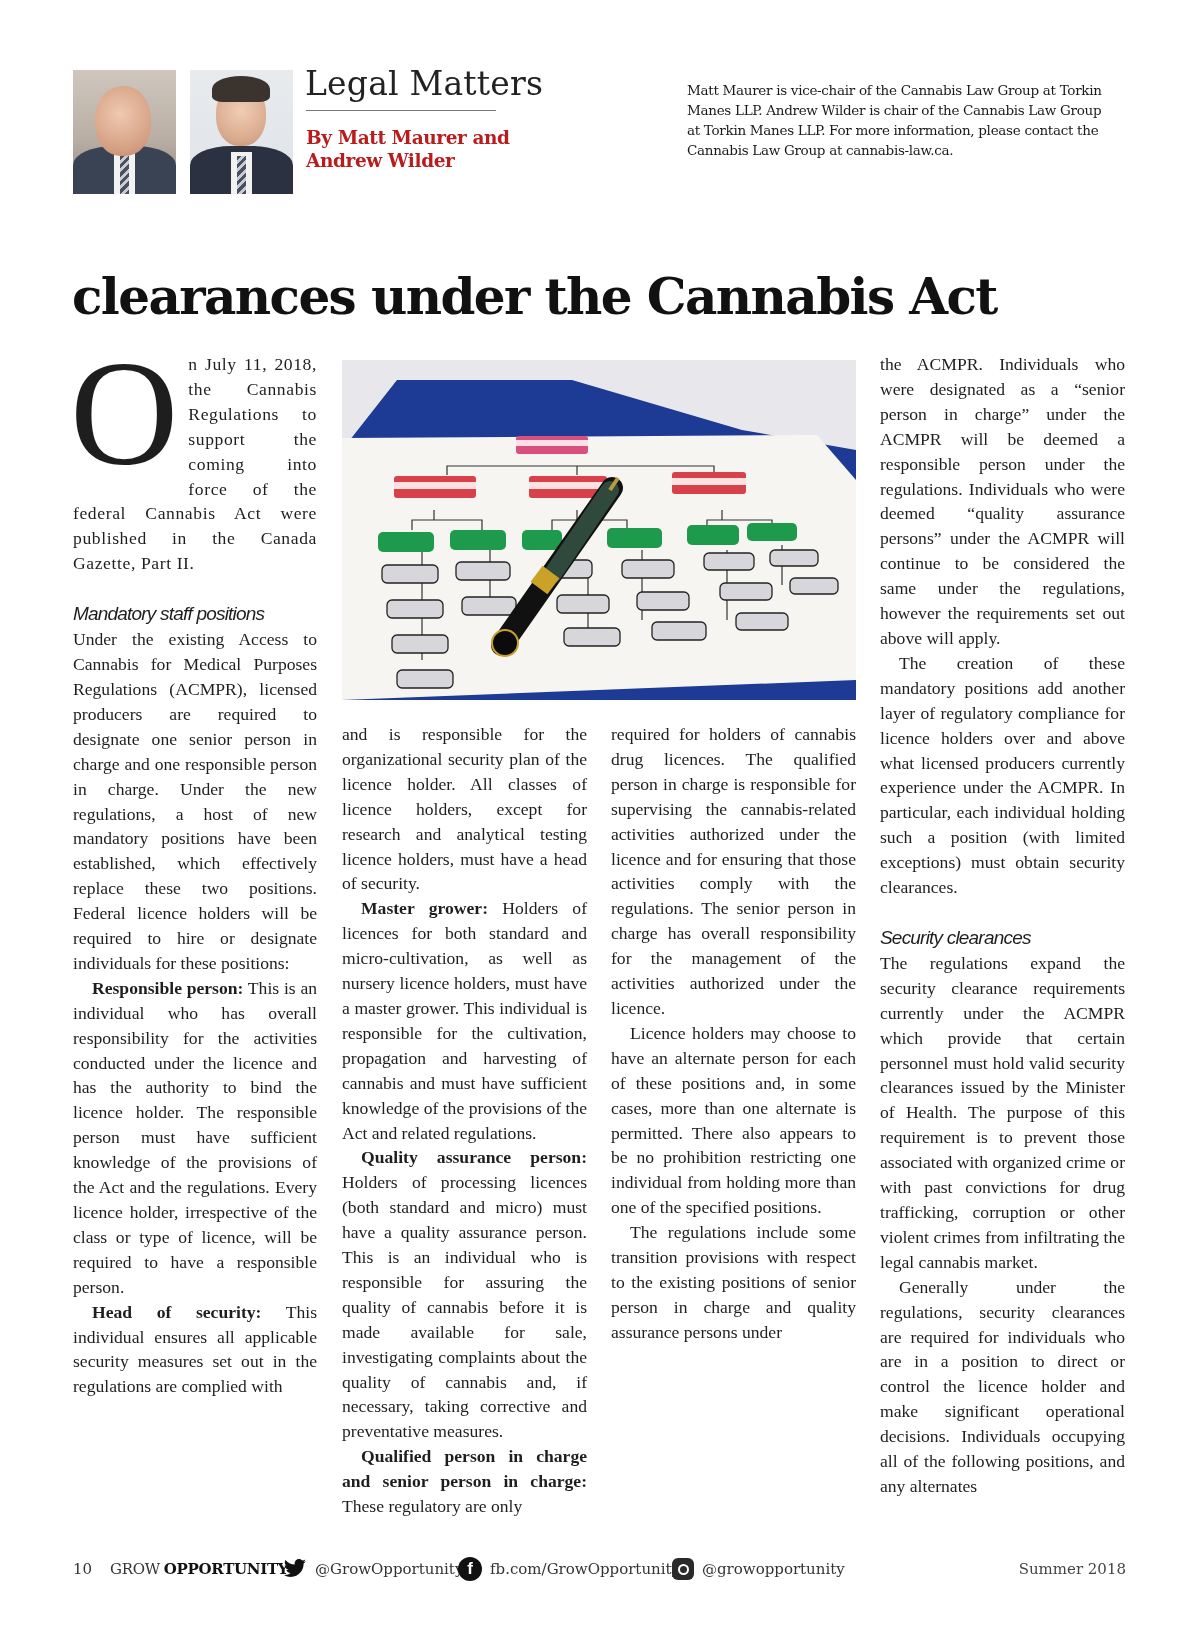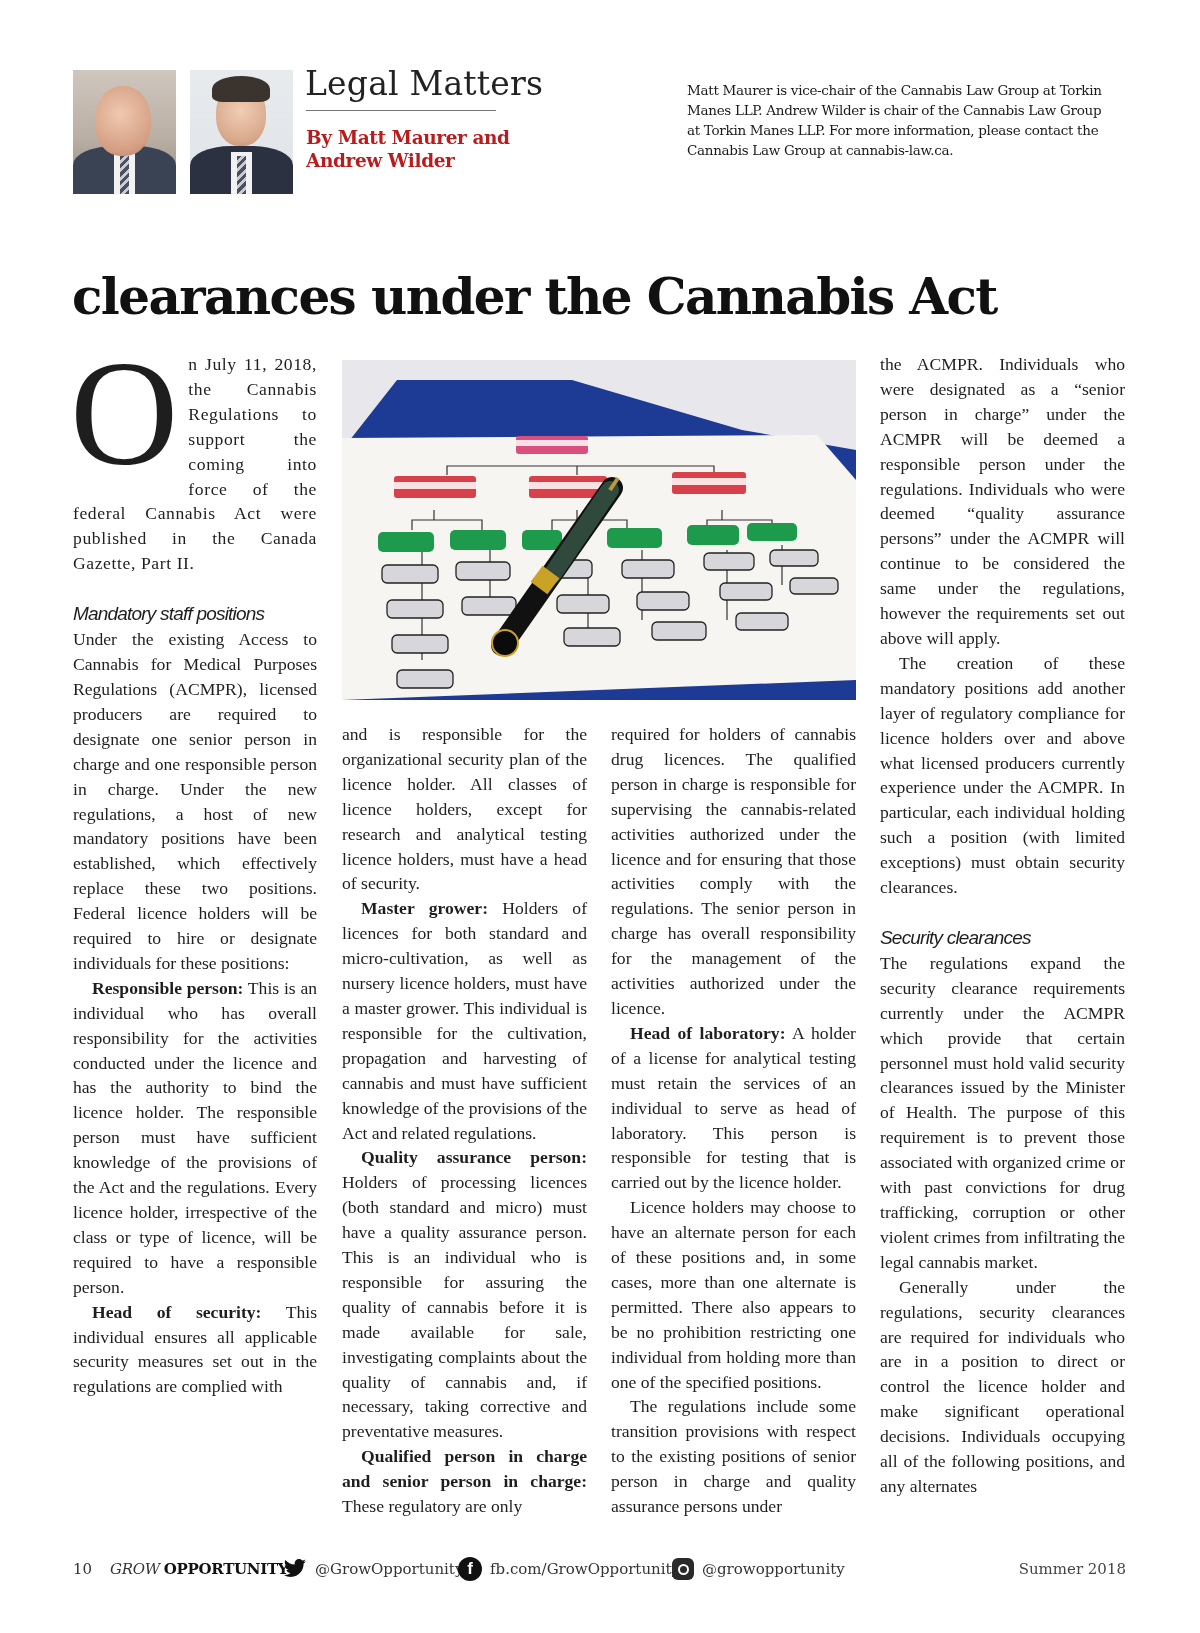--- a/index.html
+++ b/index.html
@@ -42,21 +42,21 @@
   .intro-first { text-align: justify; }
 
   
   .figure { position: absolute; left: 342px; top: 360px; width: 514px; height: 340px; overflow: hidden; background: #e9e8ed; }
 
   
   .footer { position: absolute; left: 73px; top: 1556px; width: 1053px; height: 26px; font-size: 15px; color: #333; }
   .footer .item { position: absolute; top: 0; height: 26px; display: flex; align-items: center; }
   .f-page { left: 0; }
   .f-brand { left: 37px; letter-spacing: -0.3px; }
-  .f-brand .light { font-weight: normal; color: #333; font-style: italic; }
+  .f-brand .light { font-weight: normal; color: #333; }
   .f-brand .bold { font-weight: bold; color: #111; margin-left: 4px; }
   .f-tw { left: 210px; }
   .f-fb { left: 385px; }
   .f-ig { left: 599px; }
   .f-season { right: 0; color: #444; }
   .icon-circle { width: 24px; height: 24px; border-radius: 50%; background: #111; color: #fff; display: inline-flex; align-items: center; justify-content: center; font-weight: bold; font-size: 17px; margin-right: 8px; font-family: "Liberation Sans", sans-serif; }
   .icon-ig { width: 22px; height: 22px; border-radius: 6px; background: #2a2a2a; display: inline-flex; align-items: center; justify-content: center; margin-right: 8px; }
   .icon-ig span { width: 11px; height: 11px; border: 2px solid #fff; border-radius: 50%; box-sizing: border-box; }
   .tw-svg { margin-right: 8px; }
 </style>
@@ -158,21 +158,20 @@
 
 <div class="col col2 serif">
   <p class="noindent">and is responsible for the organizational security plan of the licence holder. All classes of licence holders, except for research and analytical testing licence holders, must have a head of security.</p>
   <p><b>Master grower:</b><span> Holders of licences for both standard and micro-cultivation, as well as nursery licence holders, must have a master grower. This individual is responsible for the cultivation, propagation and harvesting of cannabis and must have sufficient knowledge of the provisions of the Act and related regulations.</span></p>
   <p><b>Quality assurance person:</b><span> Holders of processing licences (both standard and micro) must have a quality assurance person. This is an individual who is responsible for assuring the quality of cannabis before it is made available for sale, investigating complaints about the quality of cannabis and, if necessary, taking corrective and preventative measures.</span></p>
   <p><b>Qualified person in charge and senior person in charge:</b><span> These regulatory are only</span></p>
 </div>
 
 <div class="col col3 serif">
   <p class="noindent">required for holders of cannabis drug licences. The qualified person in charge is responsible for supervising the cannabis-related activities authorized under the licence and for ensuring that those activities comply with the regulations. The senior person in charge has overall responsibility for the management of the activities authorized under the licence.</p>
-  <p><b>Head of laboratory:</b><span> A holder of a license for analytical testing must retain the services of an individual to serve as head of laboratory. This person is responsible for testing that is carried out by the licence holder.</span></p>
   <p>Licence holders may choose to have an alternate person for each of these positions and, in some cases, more than one alternate is permitted. There also appears to be no prohibition restricting one individual from holding more than one of the specified positions.</p>
   <p>The regulations include some transition provisions with respect to the existing positions of senior person in charge and quality assurance persons under</p>
 </div>
 
 <div class="col col4 serif">
   <p class="noindent">the ACMPR. Individuals who were designated as a “senior person in charge” under the ACMPR will be deemed a responsible person under the regulations. Individuals who were deemed “quality assurance persons” under the ACMPR will continue to be considered the same under the regulations, however the requirements set out above will apply.</p>
   <p>The creation of these mandatory positions add another layer of regulatory compliance for licence holders over and above what licensed producers currently experience under the ACMPR. In particular, each individual holding such a position (with limited exceptions) must obtain security clearances.</p>
   <div class="subhead">Security clearances</div>
   <p class="noindent">The regulations expand the security clearance requirements currently under the ACMPR which provide that certain personnel must hold valid security clearances issued by the Minister of Health. The purpose of this requirement is to prevent those associated with organized crime or with past convictions for drug trafficking, corruption or other violent crimes from infiltrating the legal cannabis market.</p>
   <p>Generally under the regulations, security clearances are required for individuals who are in a position to direct or control the licence holder and make significant operational decisions. Individuals occupying all of the following positions, and any alternates</p>

